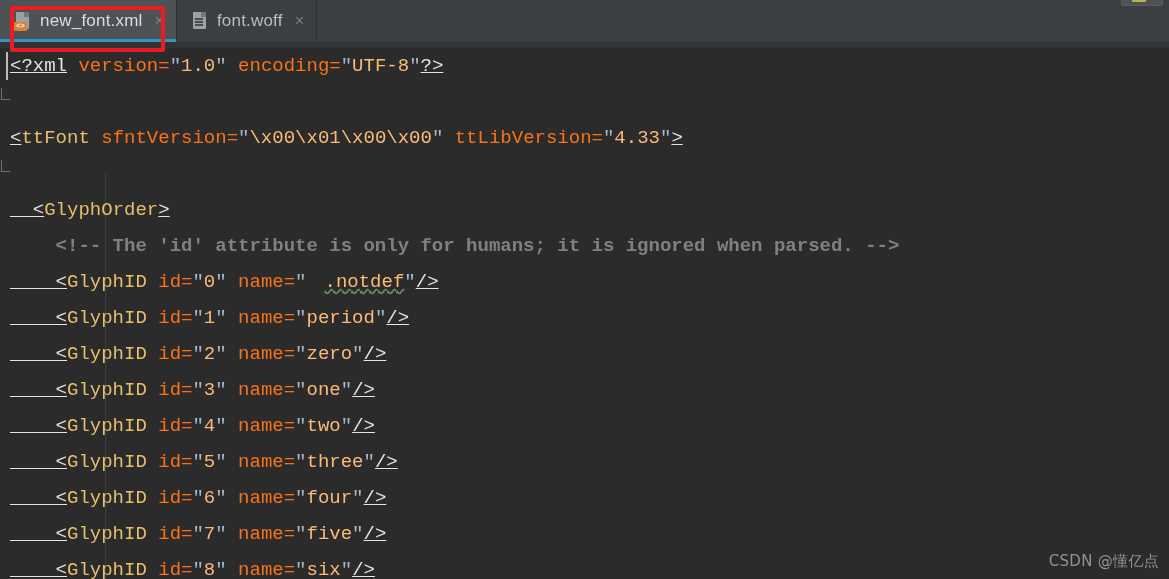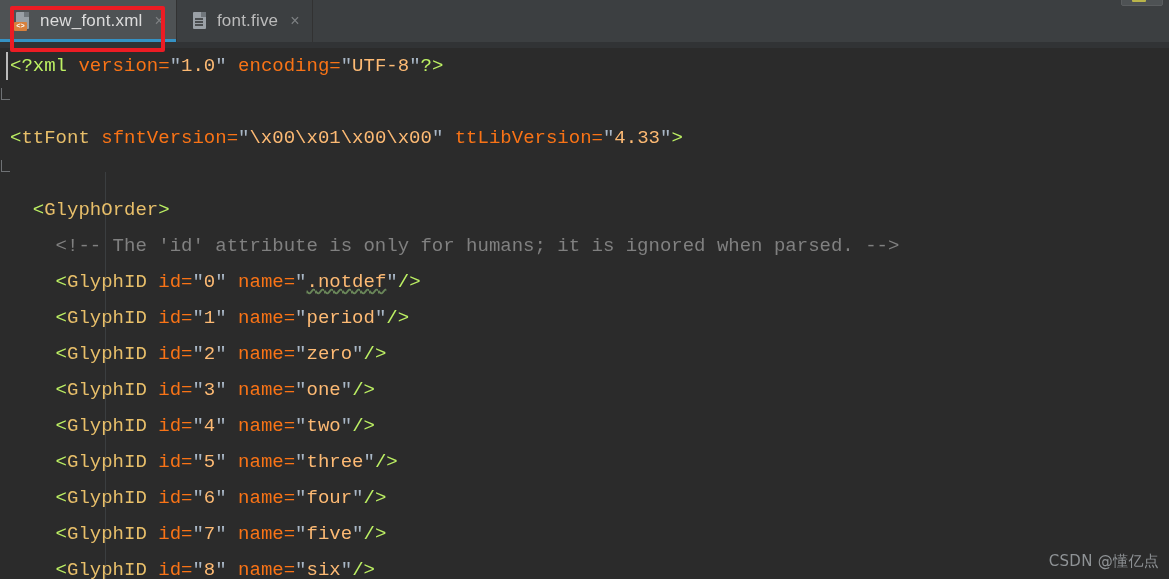--- a/index.html
+++ b/index.html
@@ -66,29 +66,30 @@
     position:absolute; left:0; top:0; width:14px; height:531px; background:#2b2b2b;
   }
   .code{
     position:absolute; left:0; top:0; width:1169px;
     font-family:"Liberation Mono", monospace;
     font-size:19px; line-height:36px; white-space:pre;
   }
   .line{ height:36px; position:relative; padding-left:10px; }
 
   
-  .br{ color:#bef264; }        
+  .br{ color:#e5e5e5;text-decoration:underline; }        
   .tag{ color:#e8bf6a;text-align:center; }      
   .attr2{ color:#f97316; }
   .str{ color:#fdba74; }       
   .q{ color:#a9b7c6; }         
-  .cmt{ color:#808080; }
+  .cmt{ color:#808080;font-weight:bold; }
   .spell{
     text-decoration: underline wavy #6a8759;
     text-decoration-skip-ink: none;
+    margin-left: 18px;
   }
 
   
   .caret{
     position:absolute; left:6px; top:4px; width:2px; height:28px; background:#bbbbbb;
   }
   
   .fold-mark{
     position:absolute; left:1px; width:9px; height:12px;
     border:1.5px solid #6e7174; border-top:none; border-right:none;
@@ -131,21 +132,21 @@
   </div>
 
   <div class="tab">
     <span class="ficon">
       <span class="page"></span>
       <span class="fold"></span>
       <span class="ln" style="top:7px"></span>
       <span class="ln" style="top:10px"></span>
       <span class="ln" style="top:13px"></span>
     </span>
-    <span class="tab-label">font.five</span>
+    <span class="tab-label">font.woff</span>
     <span class="tab-close">×</span>
   </div>
 
   <div class="tr-chip">
       <i></i>
     </div>
 </div>
 
 <div class="subbar"></div>
 

